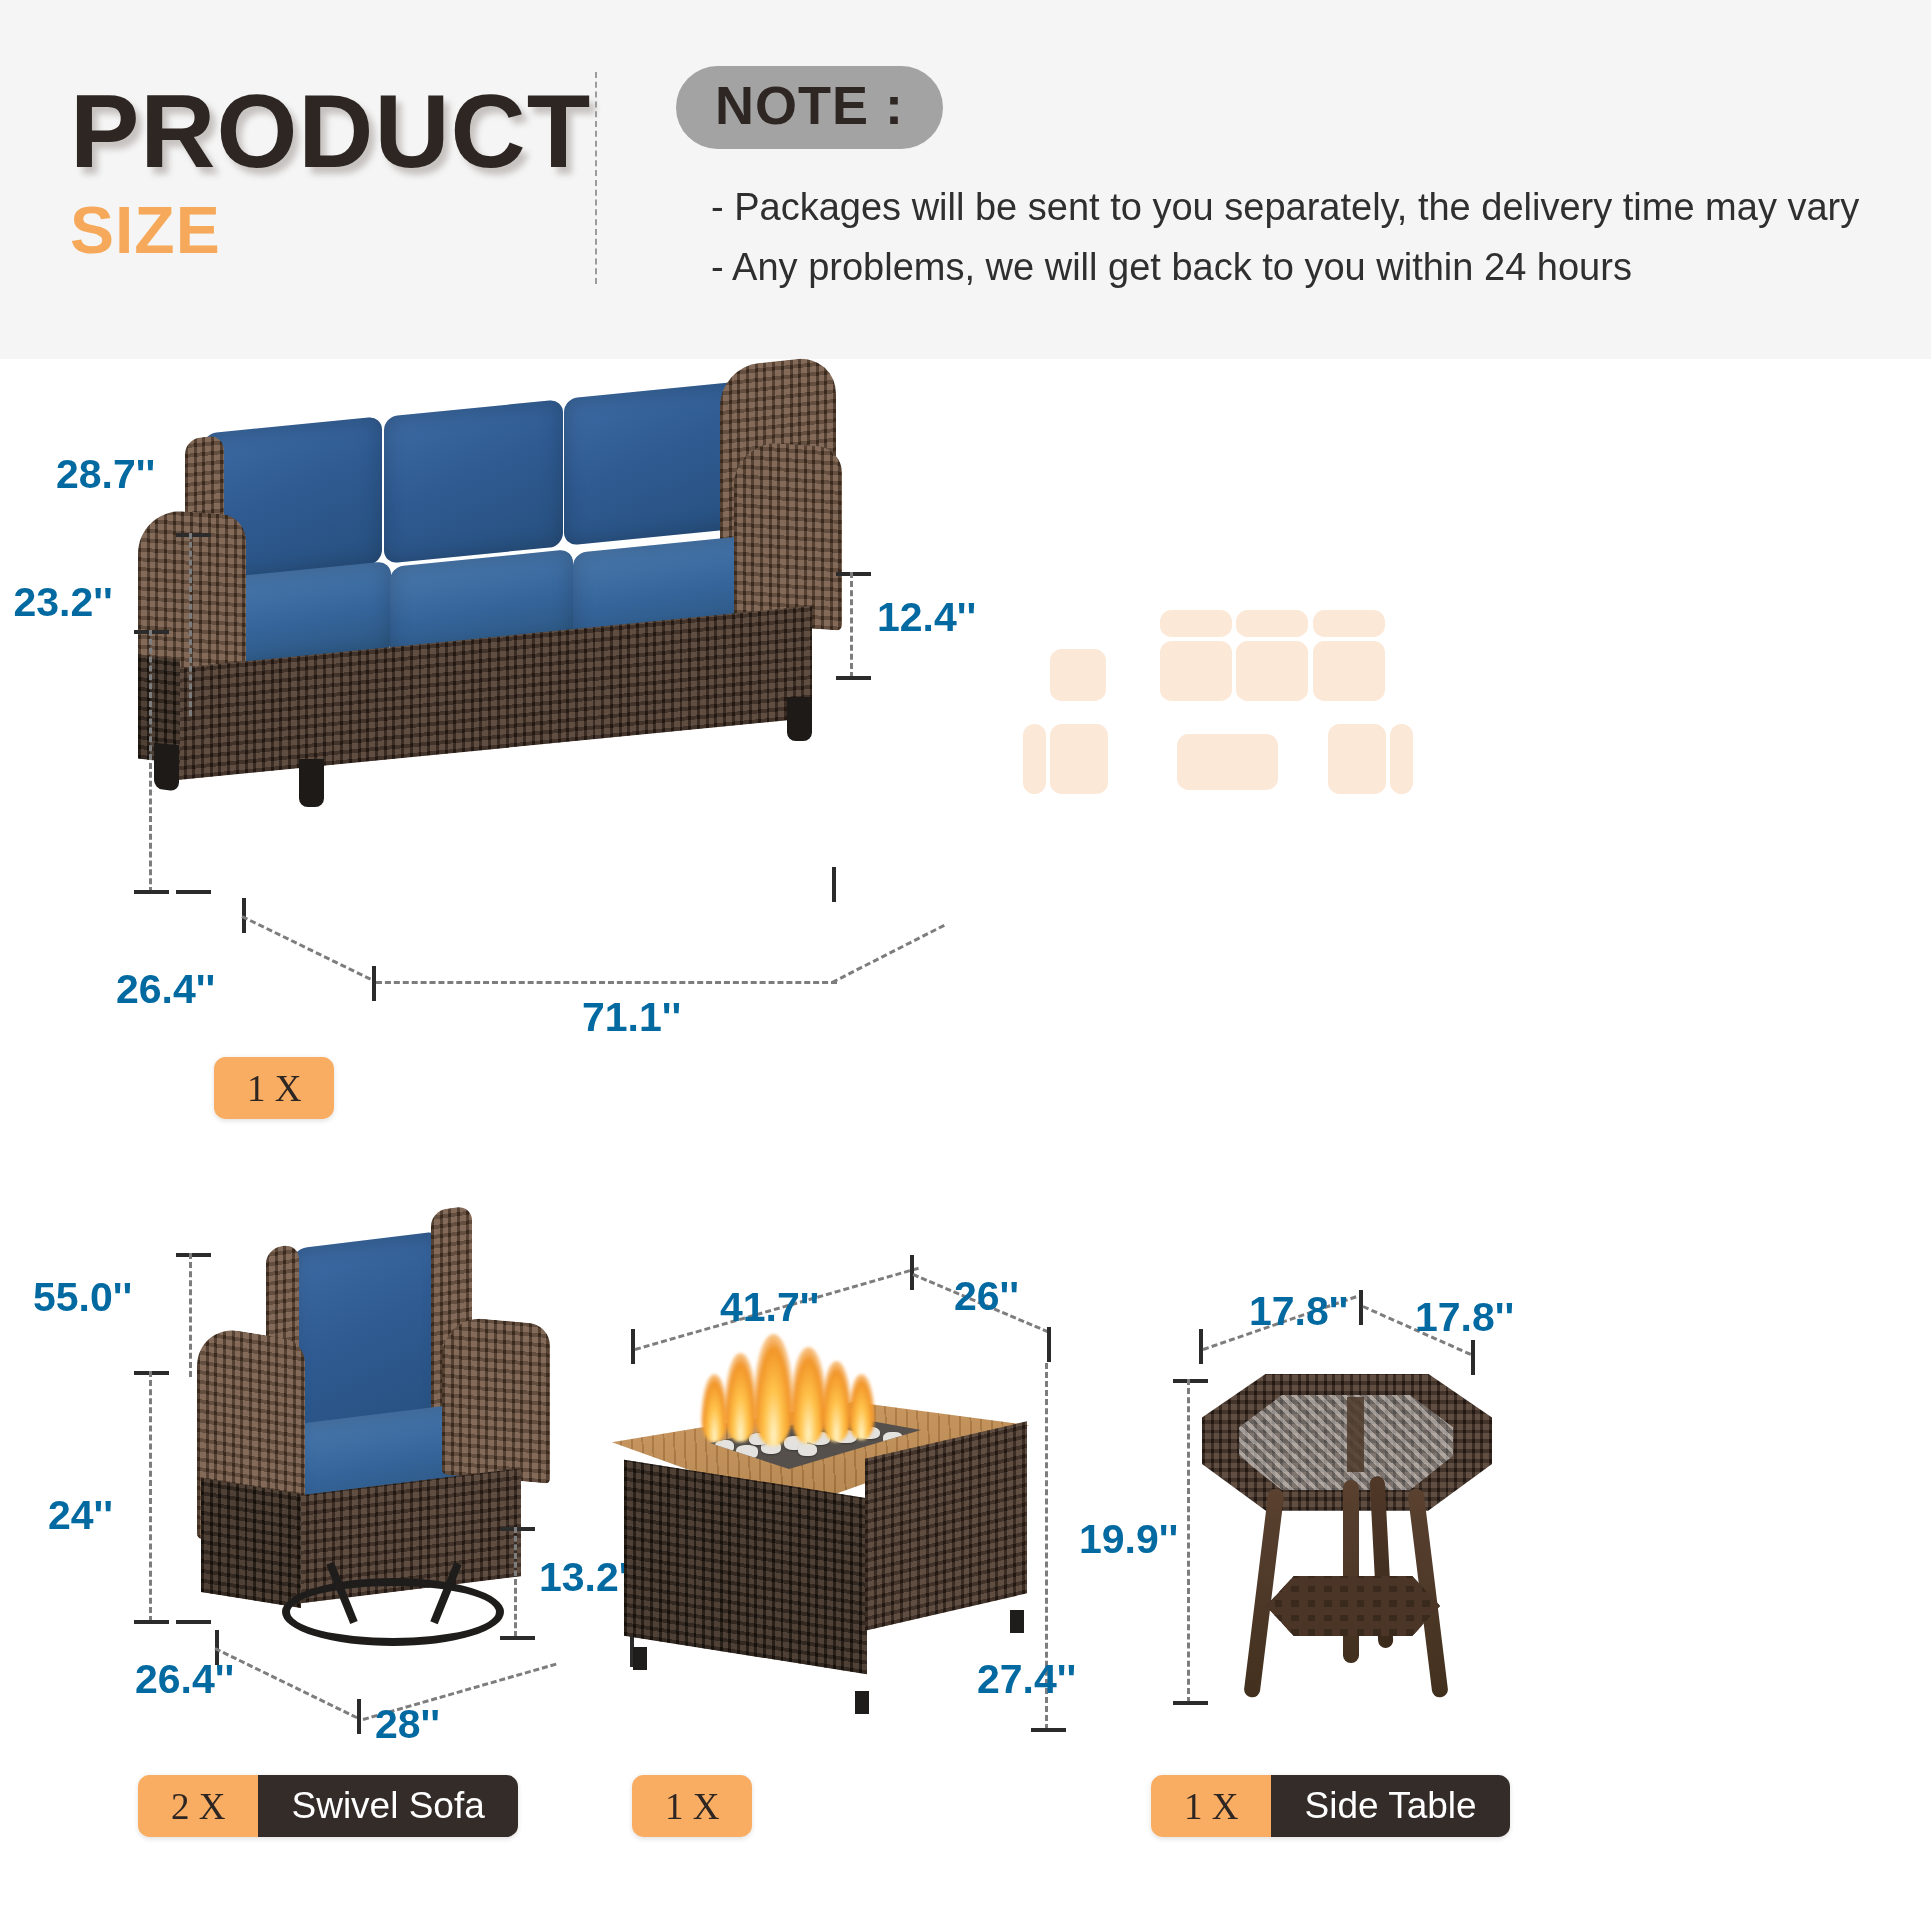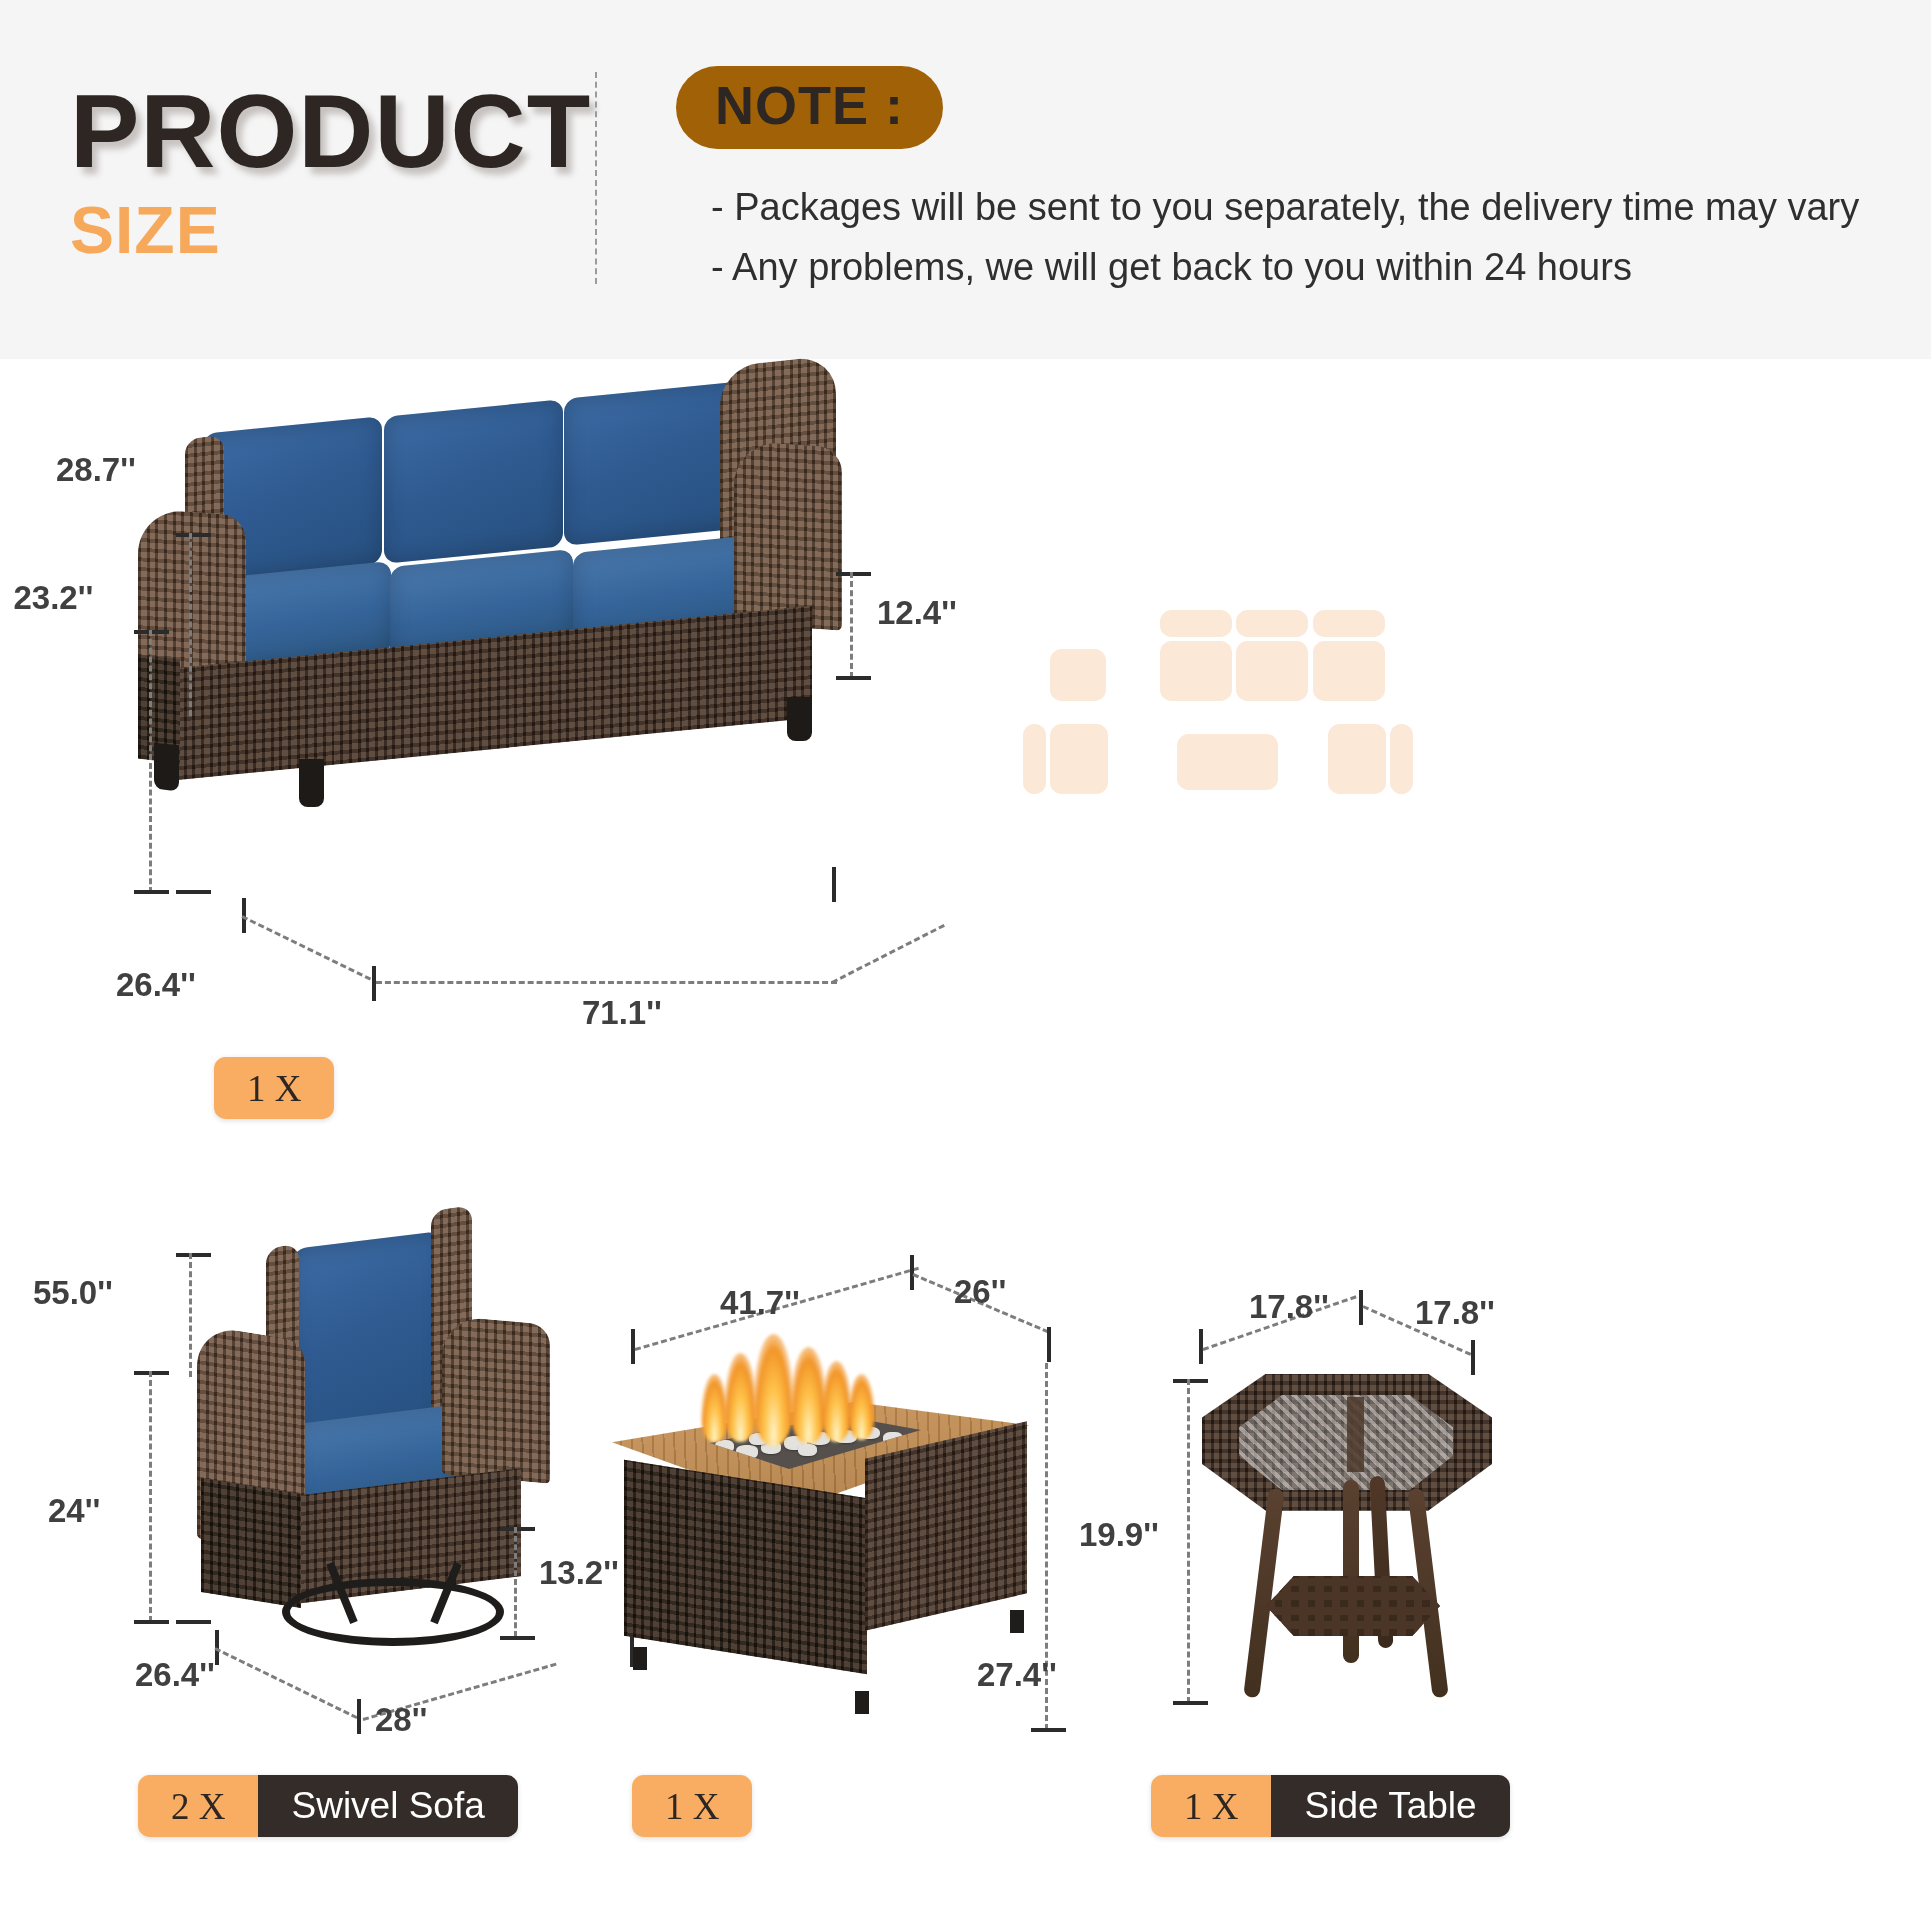--- a/index.html
+++ b/index.html
@@ -57,21 +57,21 @@
     width: 0; height: 212px;
     border-left: 2.9px dashed #9b9b9b;
   }
 
   .note-wrap {
     position: absolute;
     left: 676px; top: 66px;
   }
   .note-badge {
     display: inline-block;
-    background: #a16207;
+    background: #a3a3a3;
     border-radius: 42px;
     padding: 9.7px 39px 13.5px 39px;
     font-size: 54px;
     font-weight: bold;
     color: #2e2622;
     letter-spacing: 1px;
     line-height: 1.1;
     font-family: "Liberation Sans", sans-serif;
   }
   .note-lines {
@@ -83,23 +83,23 @@
     font-size: 38px;
     color: #2f2f2f;
     line-height: 1.58;
     white-space: nowrap;
     font-family: "Liberation Sans", sans-serif;
   }
 
   
   .dim {
     position: absolute;
-    font-size: 33px;
+    font-size: 41px;
     font-weight: 600;
-    color: #404040;
+    color: #0369a1;
     white-space: nowrap;
     font-family: "Liberation Sans", sans-serif;
   }
 
   
   .vline {
     position: absolute;
     border-left: 3.9px dashed #7d7d7d;
   }
   .hline {

